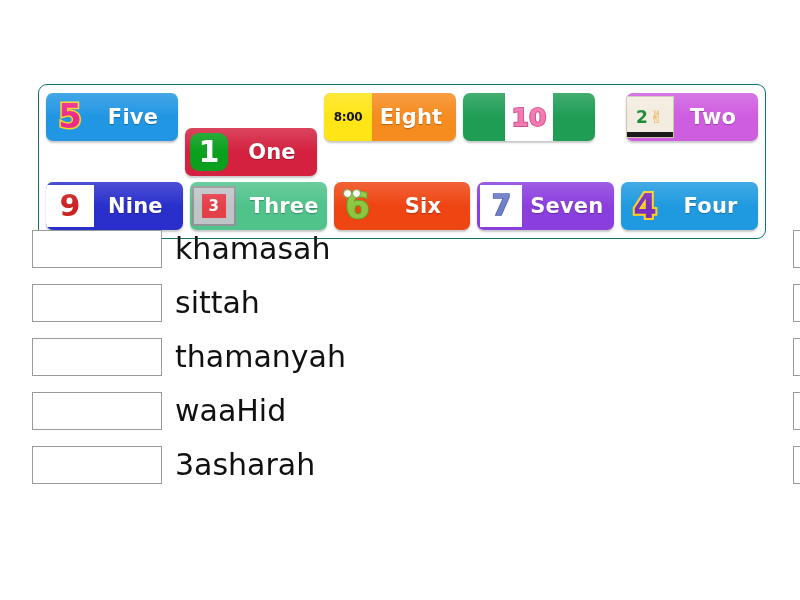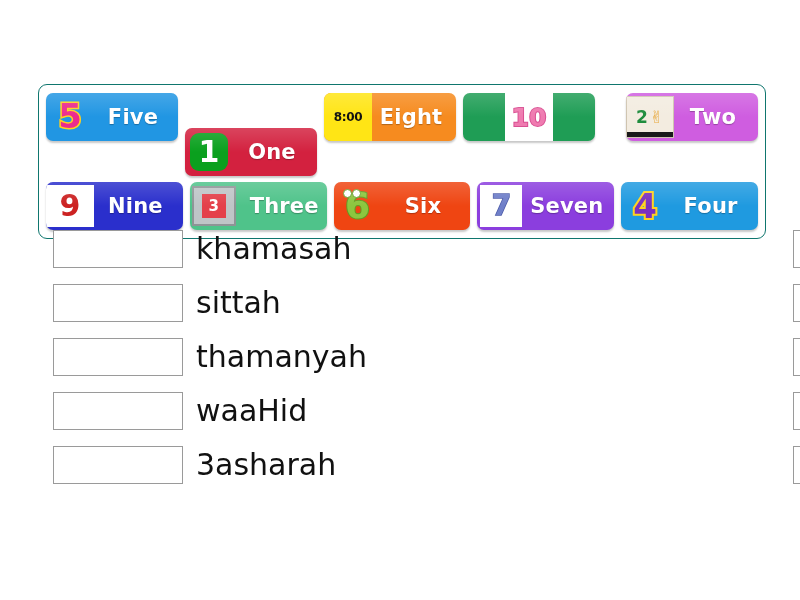--- a/index.html
+++ b/index.html
@@ -229,21 +229,21 @@
     position: absolute;
     left: 0;
     top: 222px;
     width: 800px;
     display: flex;
   }
   .answer-col {
     width: 380px;
     box-sizing: border-box;
   }
-  .answer-col.left  { padding-left: 53px; }
+  .answer-col.left  { padding-left: 32px; }
   .answer-col.right { padding-left: 413px; width: 420px; }
 
   .answer-row {
     display: flex;
     align-items: center;
     height: 54px;
   }
 
   .drop-slot {
     width: 130px;

